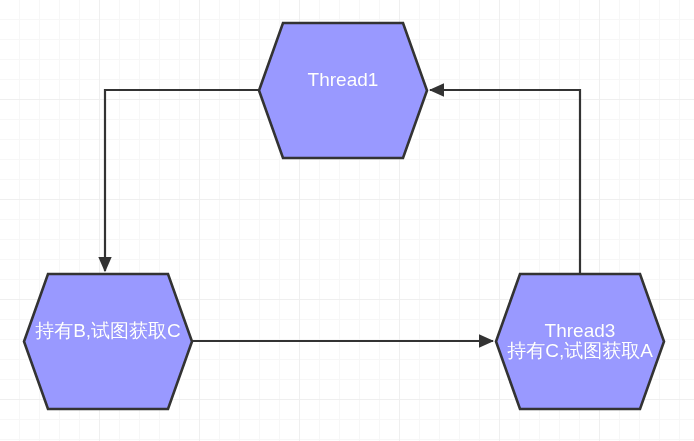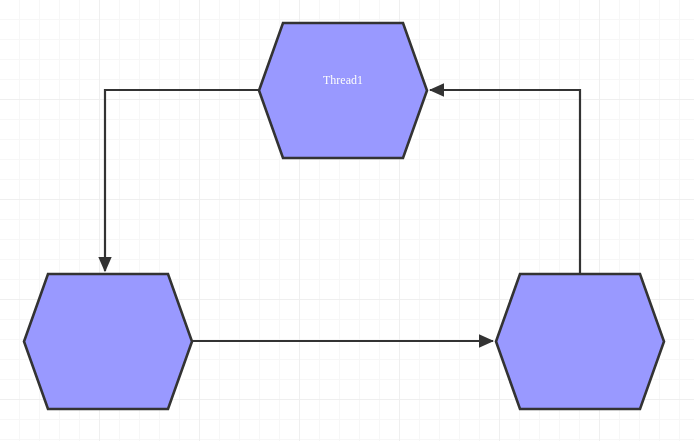--- a/index.html
+++ b/index.html
@@ -26,22 +26,22 @@
     position: absolute;
     left: 0;
     top: 0;
     width: 694px;
     height: 441px;
   }
   .node-label {
     position: absolute;
     text-align: center;
     color: #ffffff;
-    font-family: Liberation Serif, serif;
-    font-size: 12px;
+    font-family: Liberation Sans, sans-serif;
+    font-size: 19px;
     line-height: 20px;
     font-weight: 400;
     pointer-events: none;
     white-space: nowrap;
     text-shadow: 0 0 1px rgba(120,120,200,0.35);
   }
   .node-label .ln1 { display: block; }
   .node-label .ln2 { display: block; }
   #label-thread1 { left: 259px; top: 70px; width: 168px; }
   #label-thread2 { left: 24px;  top: 321px; width: 168px; }
@@ -70,18 +70,21 @@
     <polygon points="48,274 168,274 192,341.5 168,409 48,409 24,341.5" fill="#9999ff" stroke="#333333" stroke-width="2.6" stroke-linejoin="miter"></polygon>
 
     <polygon points="520,274 640,274 664,341.5 640,409 520,409 496,341.5" fill="#9999ff" stroke="#333333" stroke-width="2.6" stroke-linejoin="miter"></polygon>
   </svg>
 
   <div class="node-label" id="label-thread1">
     <span class="ln1">Thread1</span>
   </div>
 
   <div class="node-label" id="label-thread2">
+    <span class="ln2">持有B,试图获取C</span>
   </div>
 
   <div class="node-label" id="label-thread3">
+    <span class="ln1">Thread3</span>
+    <span class="ln2">持有C,试图获取A</span>
   </div>
 
 </div>
 
 </body></html>

